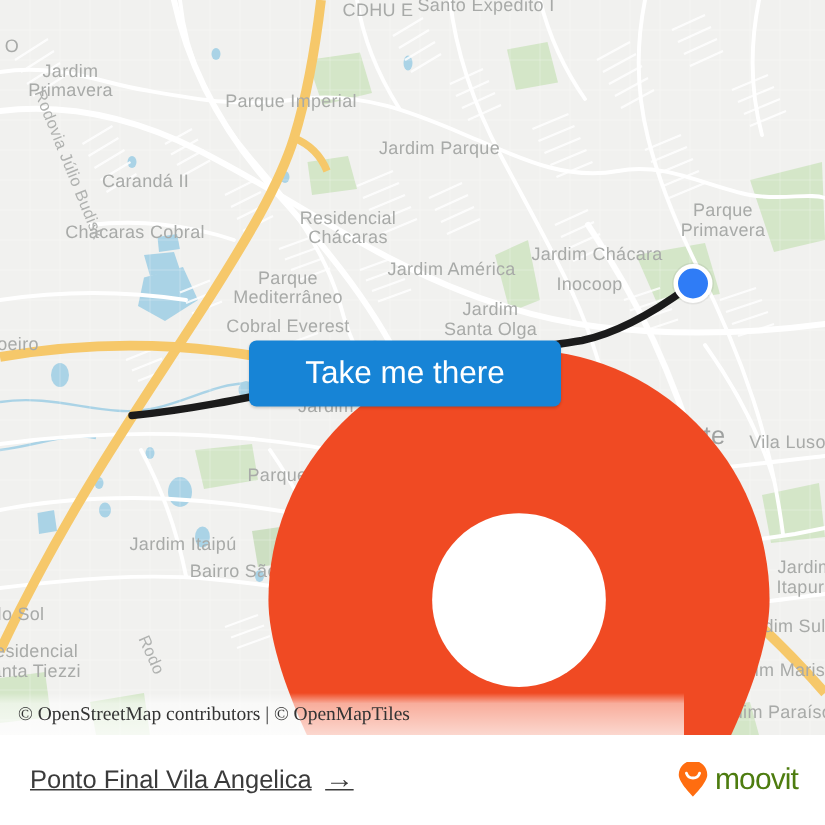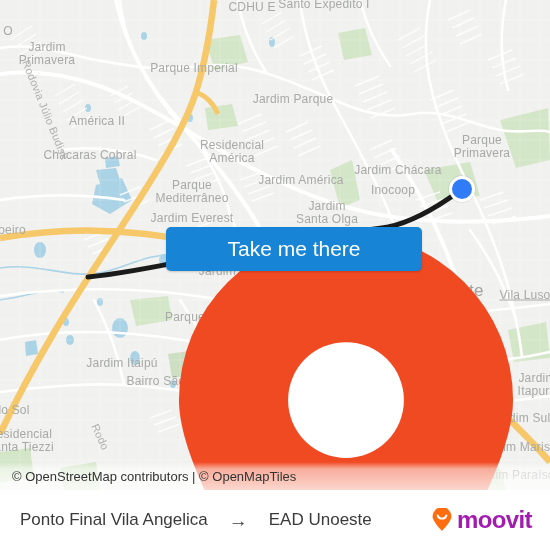--- a/index.html
+++ b/index.html
@@ -42,54 +42,55 @@
   .dot{
     position:absolute;width:26px;height:26px;border-radius:50%;
     background:#2f7cf6;border:3px solid #ffffff;
     box-sizing:border-box;
     transform:translate(-50%,-50%);
     box-shadow:0 0 0 1px rgba(0,0,0,.06);
   }
 
   
   .cta{
-    position:absolute;left:166px;top:227px;width:256px;height:44px;
+    position:absolute;left:166px;top:227px;width:208px;height:44px;
     background:#1784d6;border-radius:5px;border:none;
     color:#ffffff;font-size:21px;
     font-family:"Liberation Sans", sans-serif;
     display:flex;align-items:center;justify-content:center;
     cursor:pointer;
     box-shadow:0 1px 2px rgba(0,0,0,.18);
   }
 
   
   .attrib{
-    position:absolute;left:0;bottom:0;width:550px;height:28px;
+    position:absolute;left:0;bottom:0;width:456px;height:28px;
     display:flex;align-items:center;
     font-size:13px;color:#333333;
     padding-left:12px;box-sizing:border-box;
     background:linear-gradient(to bottom, rgba(255,255,255,0) 0%, rgba(255,255,255,.55) 25%, rgba(255,255,255,.78) 100%);
     white-space:nowrap;
+    font-family:Liberation Serif, serif;
   }
 
   
   .footer{
     position:absolute;left:0;top:490px;width:550px;height:60px;
     background:#ffffff;
     display:flex;align-items:center;
     box-sizing:border-box;padding:0 18px 0 20px;
   }
   .route-title{
-    display:flex;align-items:center;gap:21px;
-    font-size:17px;color:#3b3b3b;white-space:nowrap;
+    display:flex;gap:9px;
+    font-size:17px;color:#3b3b3b;white-space:nowrap;text-decoration:underline;
   }
   .arrow{font-size:19px;color:#3b3b3b;line-height:1;}
   .brand{margin-left:auto;display:flex;align-items:center;gap:3px;}
   .brand-word{
-    font-size:24px;font-weight:bold;color:#a21caf;letter-spacing:-.6px;
+    font-size:20px;font-weight:normal;color:#4d7c0f;letter-spacing:-.6px;
     font-family:"Liberation Sans", sans-serif;
   }
 </style>
 </head>
 <body>
 
 <div class="app">
 
   <div class="map">
 
@@ -247,39 +248,39 @@
     </svg>
 
     <div id="map-labels">
         <div class="lbl" style="left: 8px; top: 31px;">O</div>
         <div class="lbl" style="left: 252px; top: 7px;">CDHU E</div>
         <div class="lbl" style="left: 324px; top: 4px;">Santo Expedito I</div>
         <div class="lbl" style="left: 47px; top: 54px;">Jardim
 Primavera</div>
         <div class="lbl" style="left: 194px; top: 68px;">Parque Imperial</div>
         <div class="lbl" style="left: 293px; top: 99px;">Jardim Parque</div>
-        <div class="lbl" style="left: 97px; top: 121px;">América II</div>
+        <div class="lbl" style="left: 97px; top: 121px;">Carandá II</div>
         <div class="lbl" style="left: 232px; top: 152px;">Residencial
-América</div>
+Chácaras</div>
         <div class="lbl" style="left: 482px; top: 147px;">Parque
 Primavera</div>
         <div class="lbl" style="left: 90px; top: 155px;">Chácaras Cobral</div>
         <div class="lbl" style="left: 398px; top: 170px;">Jardim Chácara</div>
         <div class="lbl" style="left: 301px; top: 180px;">Jardim América</div>
         <div class="lbl" style="left: 192px; top: 192px;">Parque
 Mediterrâneo</div>
         <div class="lbl" style="left: 393px; top: 190px;">Inocoop</div>
         <div class="lbl" style="left: 327px; top: 213px;">Jardim
 Santa Olga</div>
-        <div class="lbl" style="left: 192px; top: 218px;">Jardim Everest</div>
+        <div class="lbl" style="left: 192px; top: 218px;">Cobral Everest</div>
         <div class="lbl" style="left: 12px; top: 230px;">oeiro</div>
         <div class="lbl" style="left: 239px; top: 271px;">Jardim Sabará</div>
         <div class="lbl big" style="left: 442px; top: 301px;">Presidente
 Prudente</div>
-        <div class="lbl" style="left: 525px; top: 295px; text-decoration: underline;">Vila Luso</div>
+        <div class="lbl" style="left: 525px; top: 295px;">Vila Luso</div>
         <div class="lbl" style="left: 205px; top: 317px;">Parque Cedral</div>
         <div class="lbl" style="left: 299px; top: 341px;">Jardim Paris</div>
         <div class="lbl" style="left: 446px; top: 354px;">Vila Nova</div>
         <div class="lbl" style="left: 122px; top: 363px; text-align: right;">Jardim Itaipú</div>
         <div class="lbl" style="left: 295px; top: 367px;">Jardim Colina</div>
         <div class="lbl" style="left: 472px; top: 385px;">Vila Brasil</div>
         <div class="lbl" style="left: 537px; top: 385px;">Jardim
 Itapura</div>
         <div class="lbl" style="left: 171px; top: 381px;">Bairro São João</div>
         <div class="lbl" style="left: 12px; top: 410px;">do Sol</div>
@@ -308,21 +309,20 @@
 
     <button class="cta">Take me there</button>
 
     <div class="attrib">© OpenStreetMap contributors | © OpenMapTiles</div>
   </div>
 
   <div class="footer">
     <div class="route-title">
       <span>Ponto Final Vila Angelica</span>
       <span class="arrow">→</span>
-      <span>EAD Unoeste</span>
     </div>
     <div class="brand">
       <svg width="24" height="24" viewBox="0 0 24 24">
         <path d="M12 23 C12 23 2.5 13.6 2.5 8.6 A9.5 9.5 0 0 1 21.5 8.6 C21.5 13.6 12 23 12 23 Z" fill="#ff6d10"></path>
         <path d="M7.6 7.4 A4.6 4.6 0 0 0 16.4 7.4" stroke="#ffffff" stroke-width="1.9" fill="none" stroke-linecap="round"></path>
       </svg>
       <span class="brand-word">moovit</span>
     </div>
   </div>
 

